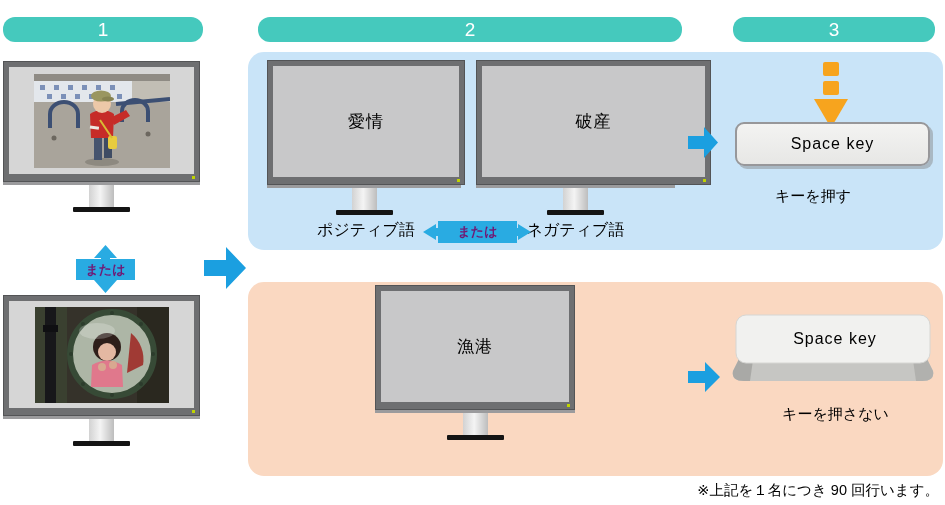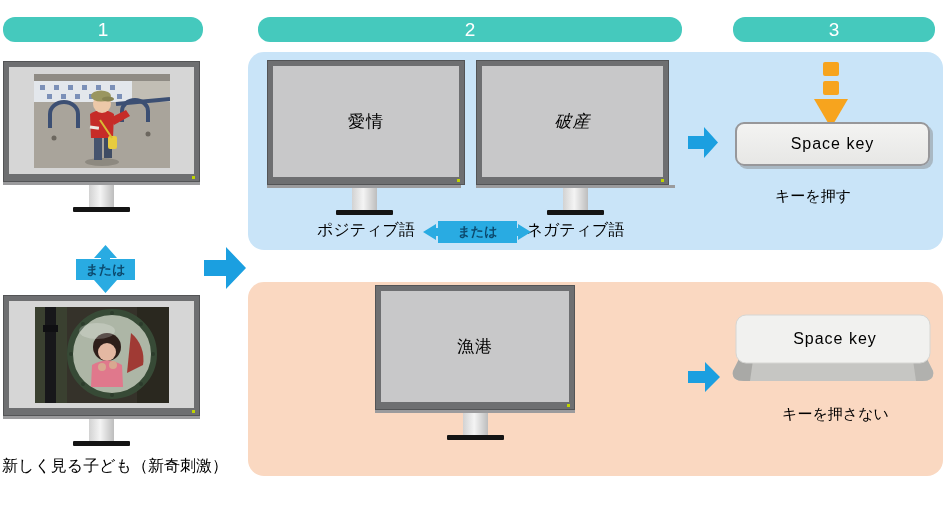--- a/index.html
+++ b/index.html
@@ -31,21 +31,21 @@
     background:linear-gradient(90deg,#d2d2d2,#f4f4f4 45%,#bdbdbd);}
   .base{margin:0 auto;width:57px;height:5px;background:#141414;border-radius:1px;}
   .word{font-size:17px;letter-spacing:1px;}
 
   
   .lbl{position:absolute;font-size:16px;white-space:nowrap;}
   .lbl.center{text-align:center;}
   .small-lbl{position:absolute;font-size:15px;text-align:center;white-space:nowrap;}
 
   
-  .or-badge{position:absolute;background:#29abe2;color:#0c4a6e;font-size:13px;font-weight:bold;
+  .or-badge{position:absolute;background:#29abe2;color:#701a75;font-size:13px;font-weight:bold;
     text-align:center;z-index:2;}
   .or-arrow{position:absolute;z-index:1;}
 
   
   .arr{position:absolute;}
 
   
   .space-key-flat{position:absolute;left:735px;top:122px;width:195px;height:44px;
     background:linear-gradient(180deg,#f3f3f2,#e7e7e5);border:2px solid #97979a;border-radius:9px;
     box-shadow:3px 3px 0 rgba(130,130,130,0.45);
@@ -151,39 +151,38 @@
           <circle cx="78" cy="58" r="4" fill="#d8a890"></circle>
           <ellipse cx="62" cy="24" rx="18" ry="8" fill="#ffffff" opacity="0.22"></ellipse>
         </svg>
       </div>
       <span class="led"></span>
     </div>
     <div class="chin"></div>
     <div class="neck"></div>
     <div class="base"></div>
   </div>
-  <div class="lbl" style="left:2px;top:456px;">新しく見る子ども（新奇刺激）</div>
 
   <svg class="arr" style="left:204px;top:247px;" width="42" height="42" viewBox="0 0 42 42">
     <polygon points="0,13 22,13 22,0 42,21 22,42 22,29 0,29" fill="#1b9fe0"></polygon>
   </svg>
 
   <div class="monitor" style="left:267px;top:60px;width:194px;">
     <div class="frame" style="width:198px;height:125px;">
       <div class="screen">
         <span class="word">愛情</span>
       </div>
       <span class="led"></span>
     </div>
     <div class="chin"></div>
     <div class="neck"></div>
     <div class="base"></div>
   </div>
   <div class="monitor" style="left:476px;top:60px;width:199px;">
-    <div class="frame" style="width:193px;height:125px;font-style:italic;">
+    <div class="frame" style="width:235px;height:125px;">
       <div class="screen">
         <span class="word">破産</span>
       </div>
       <span class="led"></span>
     </div>
     <div class="chin"></div>
     <div class="neck"></div>
     <div class="base"></div>
   </div>
 
@@ -228,14 +227,15 @@
 
   <svg class="arr" style="left:728px;top:313px;" width="210" height="74" viewBox="0 0 210 74">
     <path d="M14 40 L5 58 Q3 68 16 68 L194 68 Q207 68 205 58 L196 40 Z" fill="#c6c6c3"></path>
     <path d="M14 40 L5 58 Q3 68 16 68 L22 68 L26 40 Z" fill="#a9a9a6"></path>
     <path d="M196 40 L205 58 Q207 68 194 68 L188 68 L184 40 Z" fill="#b1b1ae"></path>
     <rect x="8" y="2" width="194" height="48" rx="10" fill="#f1f1ef" stroke="#d6d6d3" stroke-width="1"></rect>
   </svg>
   <div class="keycap-label">Space key</div>
   <div class="small-lbl" style="left:733px;top:405px;width:205px;">キーを押さない</div>
 
+  <div class="footnote">※上記を１名につき 90 回行います。</div>
 
 </div>
 
 </body></html>

